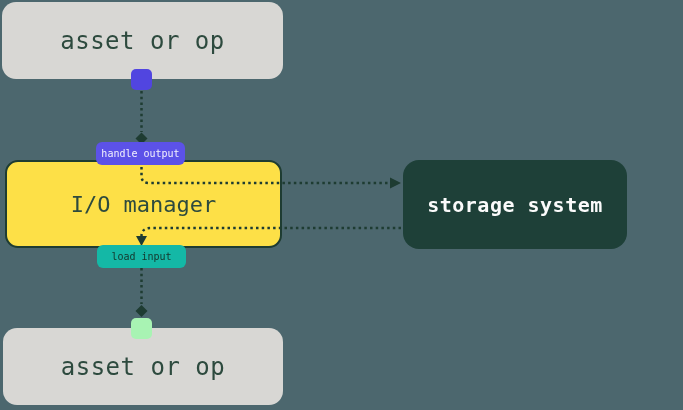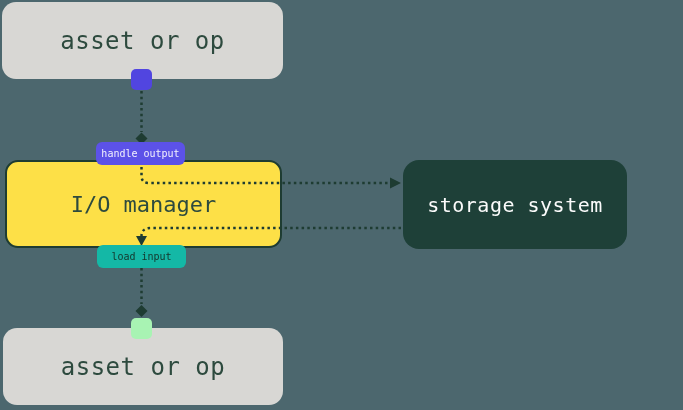--- a/index.html
+++ b/index.html
@@ -35,21 +35,21 @@
     color: #2d4a3e;
     font-size: 22px;
     z-index: 1;
   }
   #storage {
     left: 403px; top: 160px; width: 224px; height: 89px;
     background: #1e4038;
     border-radius: 16px;
     color: #fbfbfb;
     font-size: 20px;
-    font-weight: normal;
+    font-weight: bold;
     letter-spacing: 0.5px;
     z-index: 1;
   }
 
   .connector-layer { position: absolute; inset: 0; z-index: 2; pointer-events: none; }
 
   .port {
     position: absolute;
     width: 21px; height: 21px;
     border-radius: 5px;

